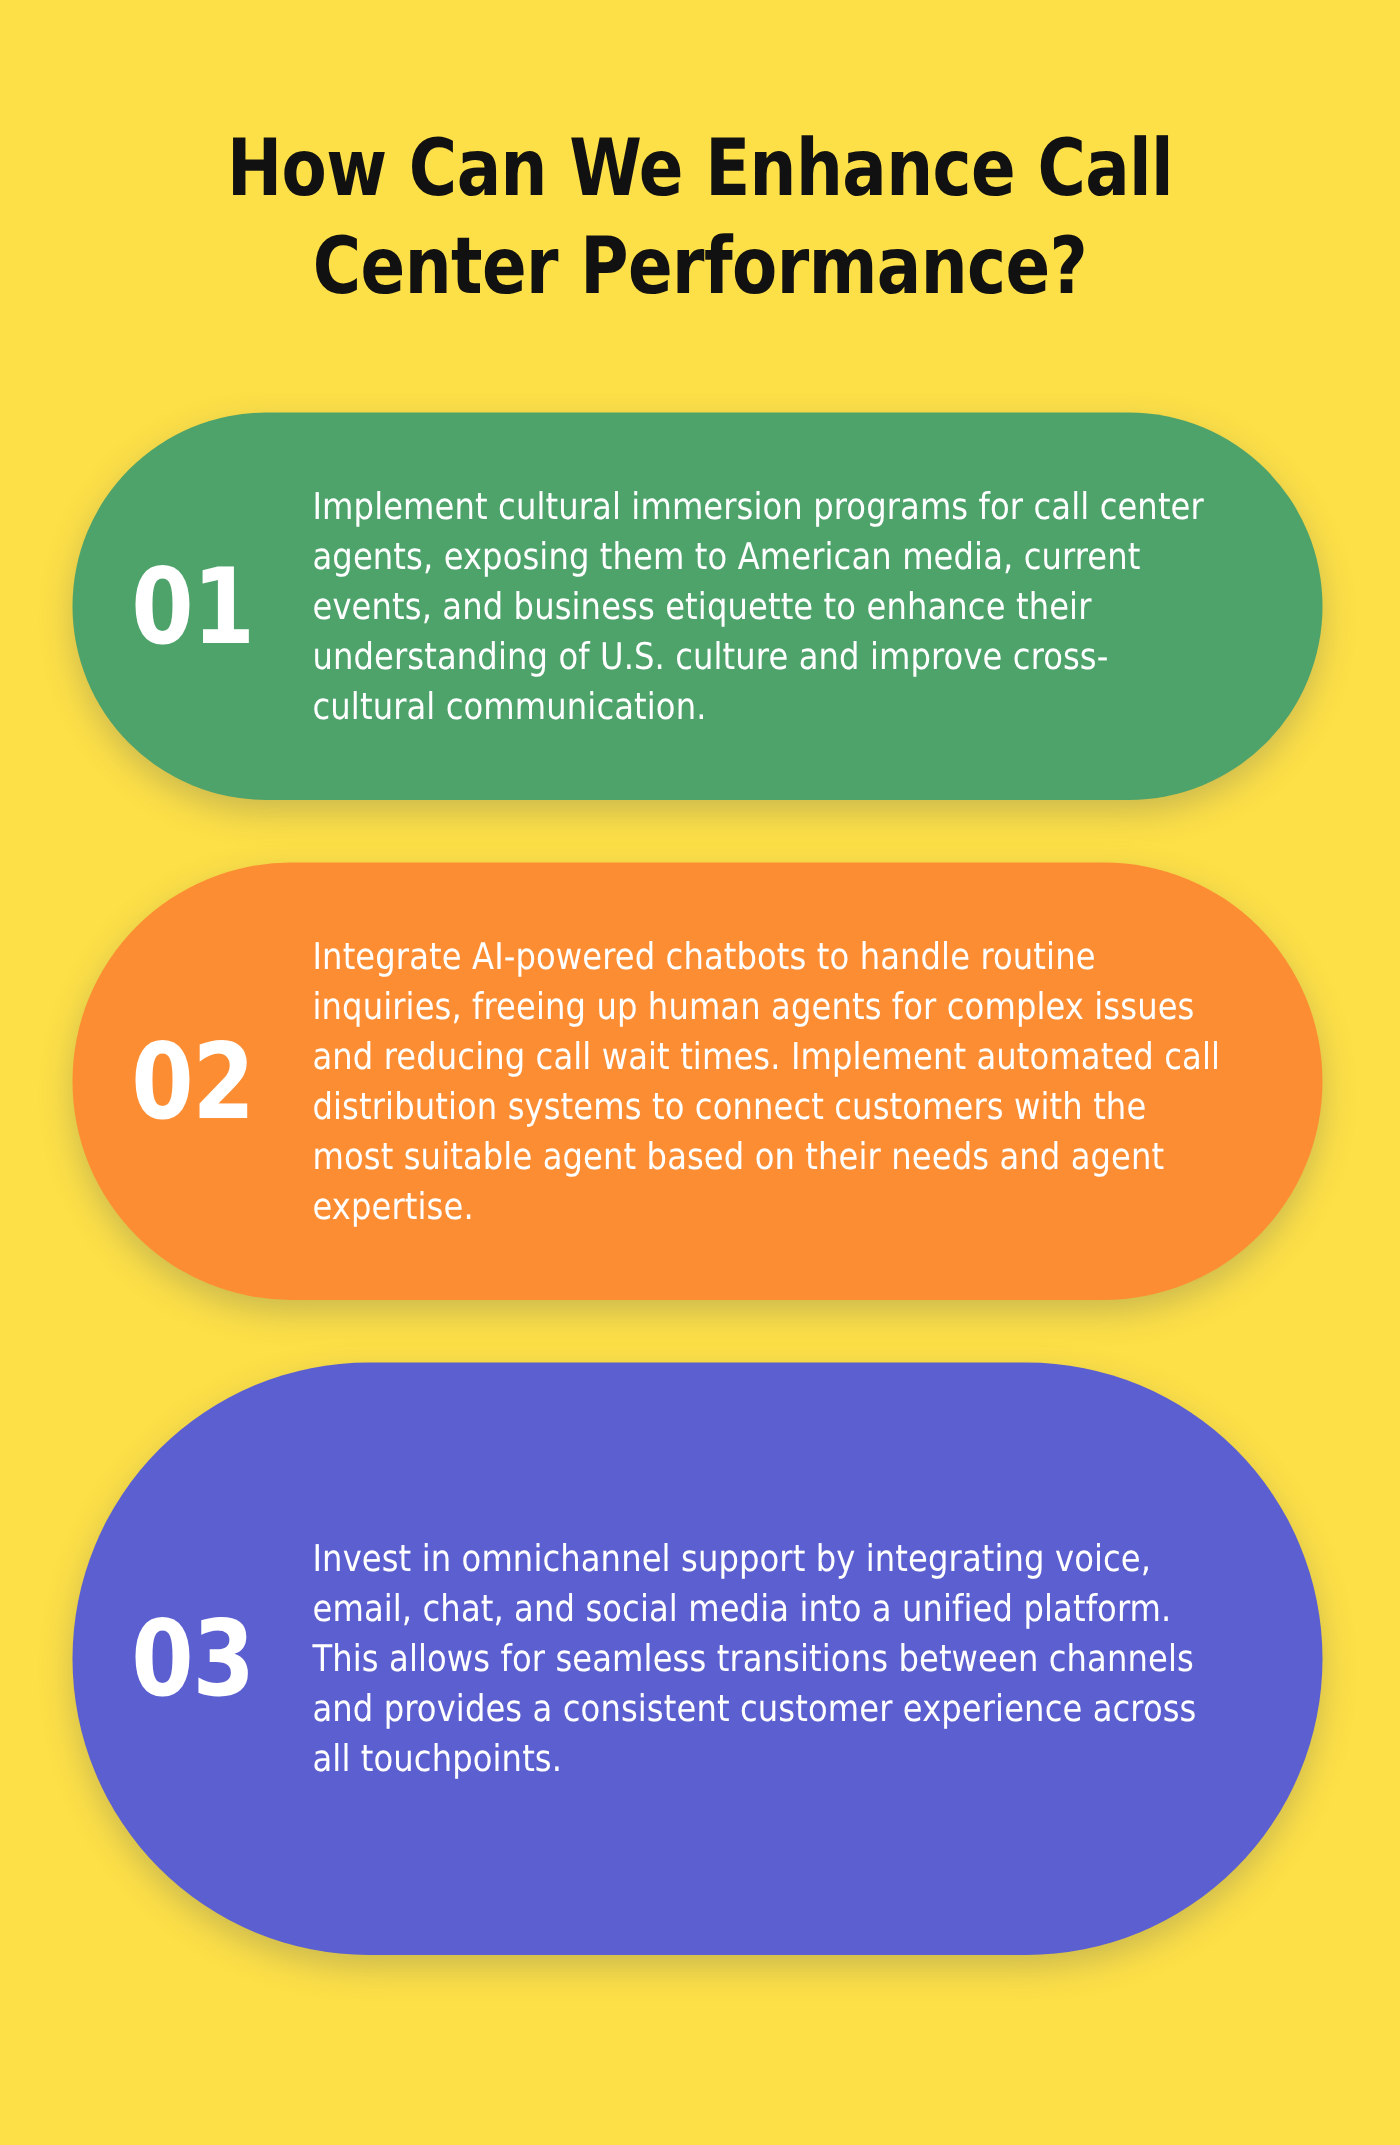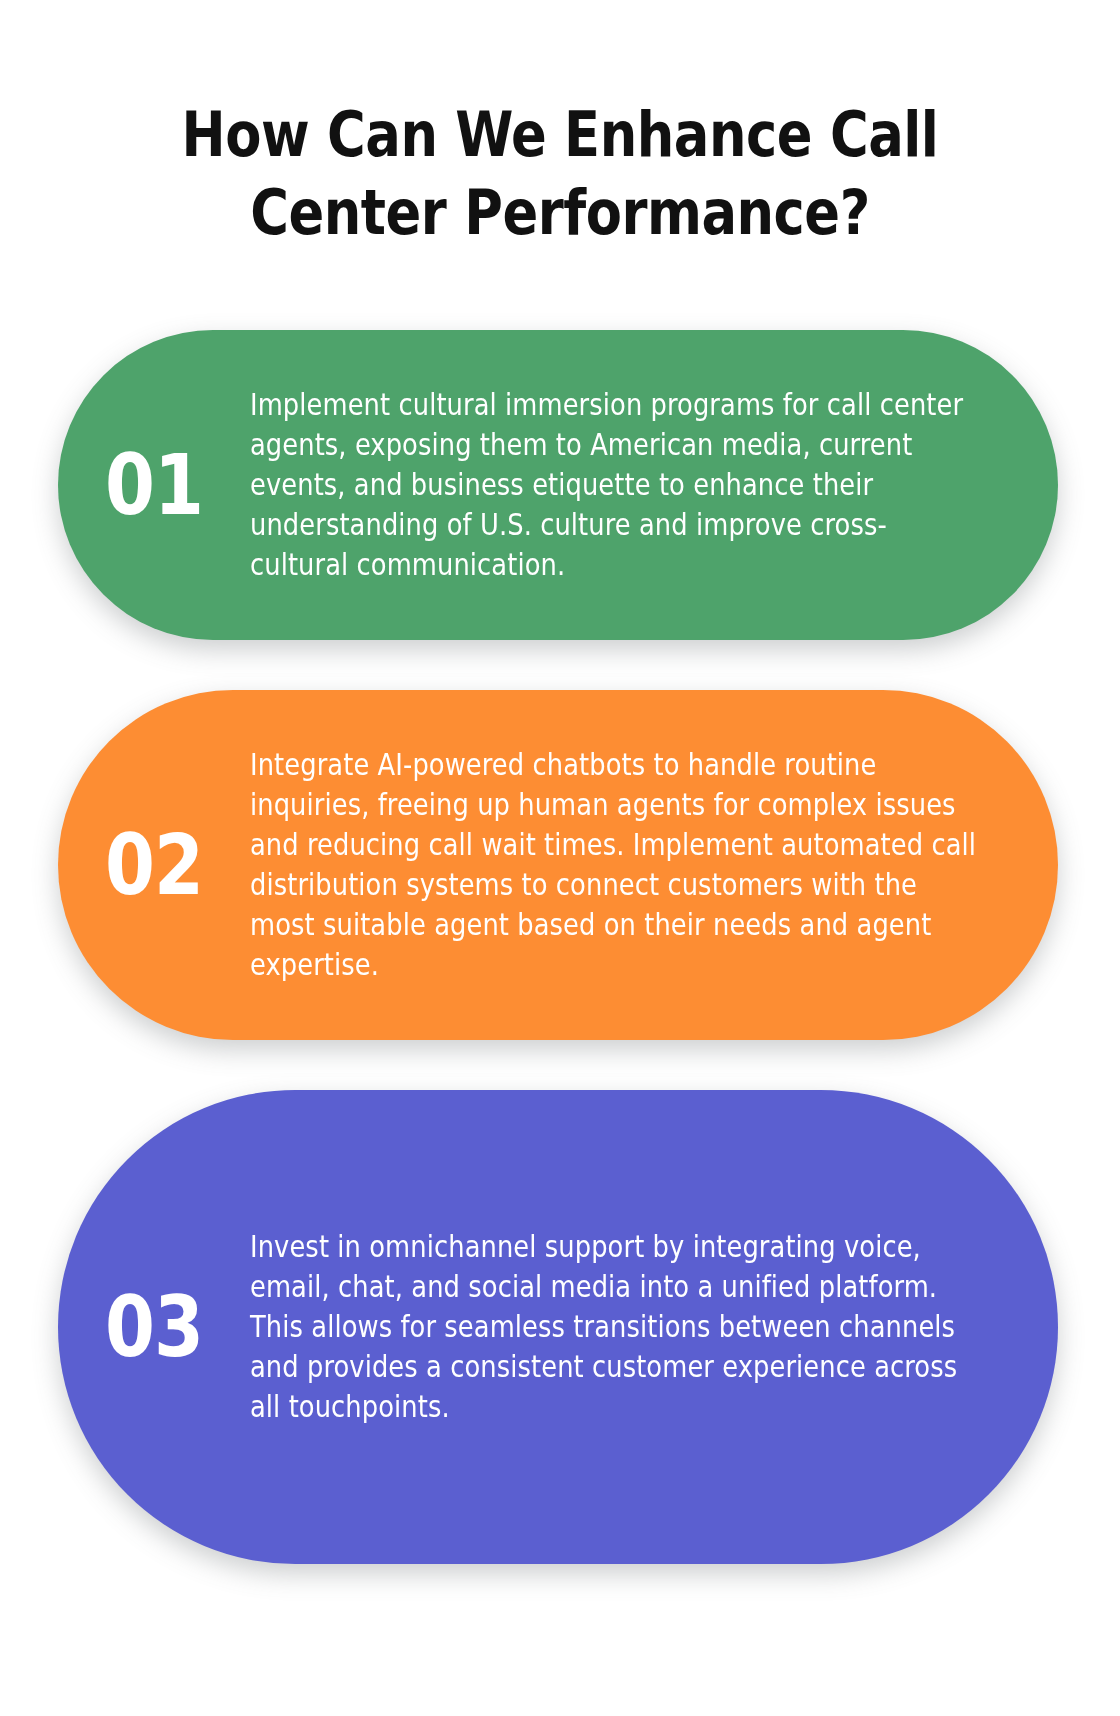--- a/index.html
+++ b/index.html
@@ -13,21 +13,21 @@
     background: #e0e2e1;
     font-family: "Liberation Sans", sans-serif;
     position: relative;
     overflow: hidden;
   }
 
   #infographic {
     position: relative;
     width: 1120px;
     height: 1716px;
-    background: #ffffff;
+    background: #fde047;
   }
 
   
   .title-block {
     position: absolute;
     left: 110px;
     top: 96px;
     width: 900px;
     text-align: center;
   }

